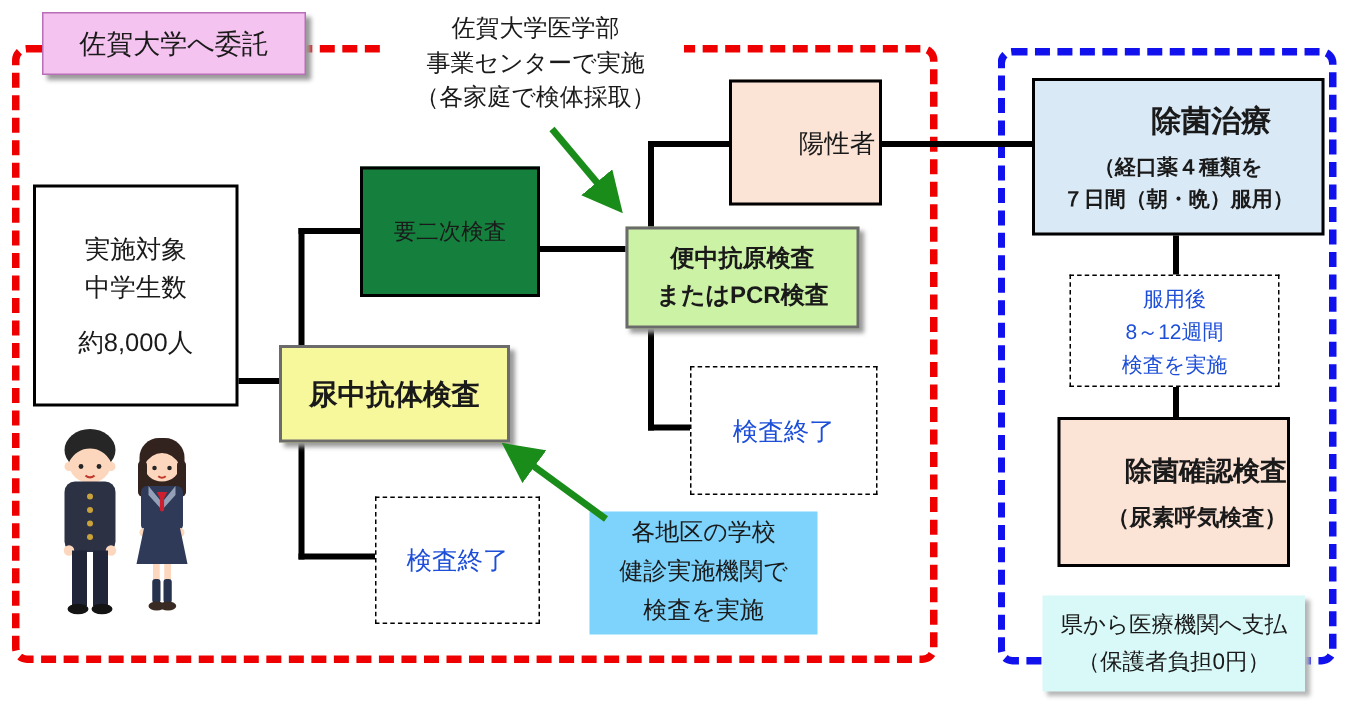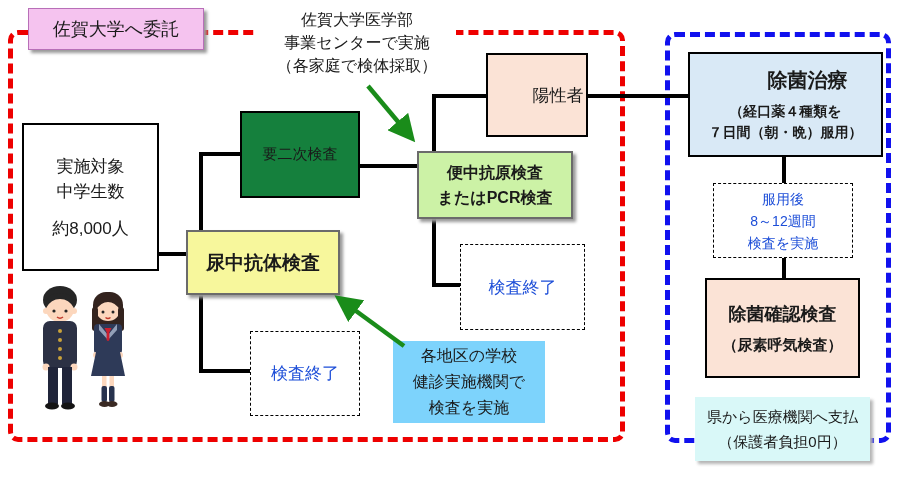--- a/index.html
+++ b/index.html
@@ -30,21 +30,21 @@
            box-shadow:3px 3px 3px #9a9a9a; font-size:16px; font-weight:bold; line-height:25px; }
   .positive { left:486px; top:53px; width:102px; height:84px; background:#fbe3d6; border:2px solid #000; font-size:17px;padding-left:42px; }
   .dashed-box { border:1px dashed #000; background:#fff; font-size:17px; color:#1d4ed8; }
   .end-upper { left:460px; top:244px; width:125px; height:86px; }
   .end-lower { left:250px; top:331px; width:110px; height:85px; }
   .school-note { left:393px; top:341px; width:152px; height:82px; background:#7dd3fc; font-size:16px; line-height:26px; }
   .eradication { left:688px; top:52px; width:195px; height:105px; background:#d9e9f6; border:2px solid #000; }
   .eradication .title { font-size:20px; font-weight:bold; margin-bottom:7px;padding-left:44px; }
   .eradication .sub { font-size:14px; font-weight:bold; line-height:21px; }
   .after-dose { left:713px; top:183px; width:140px; height:75px; font-size:14px; line-height:22px; }
-  .confirm { left:705px; top:278px; width:155px; height:100px; background:#fbe3d6; border:2px solid #000; font-weight:bold; }
+  .confirm { left:705px; top:278px; width:155px; height:100px; background:#fbe3d6; border:2px solid #000; font-weight:bold;align-items:flex-end; }
   .confirm .l1 { font-size:18px; margin-bottom:10px; }
   .confirm .l2 { font-size:15px; }
   .payment { left:695px; top:397px; width:175px; height:64px; background:#d9f8f8; box-shadow:3px 3px 3px #b5b5b5;
              font-size:15px; line-height:25px; }
 
   .arrows, .people { position:absolute; pointer-events:none; }
   .arrows { left:0; top:0; }
   .people { left:28px; top:283px; }
 </style>
 </head>

